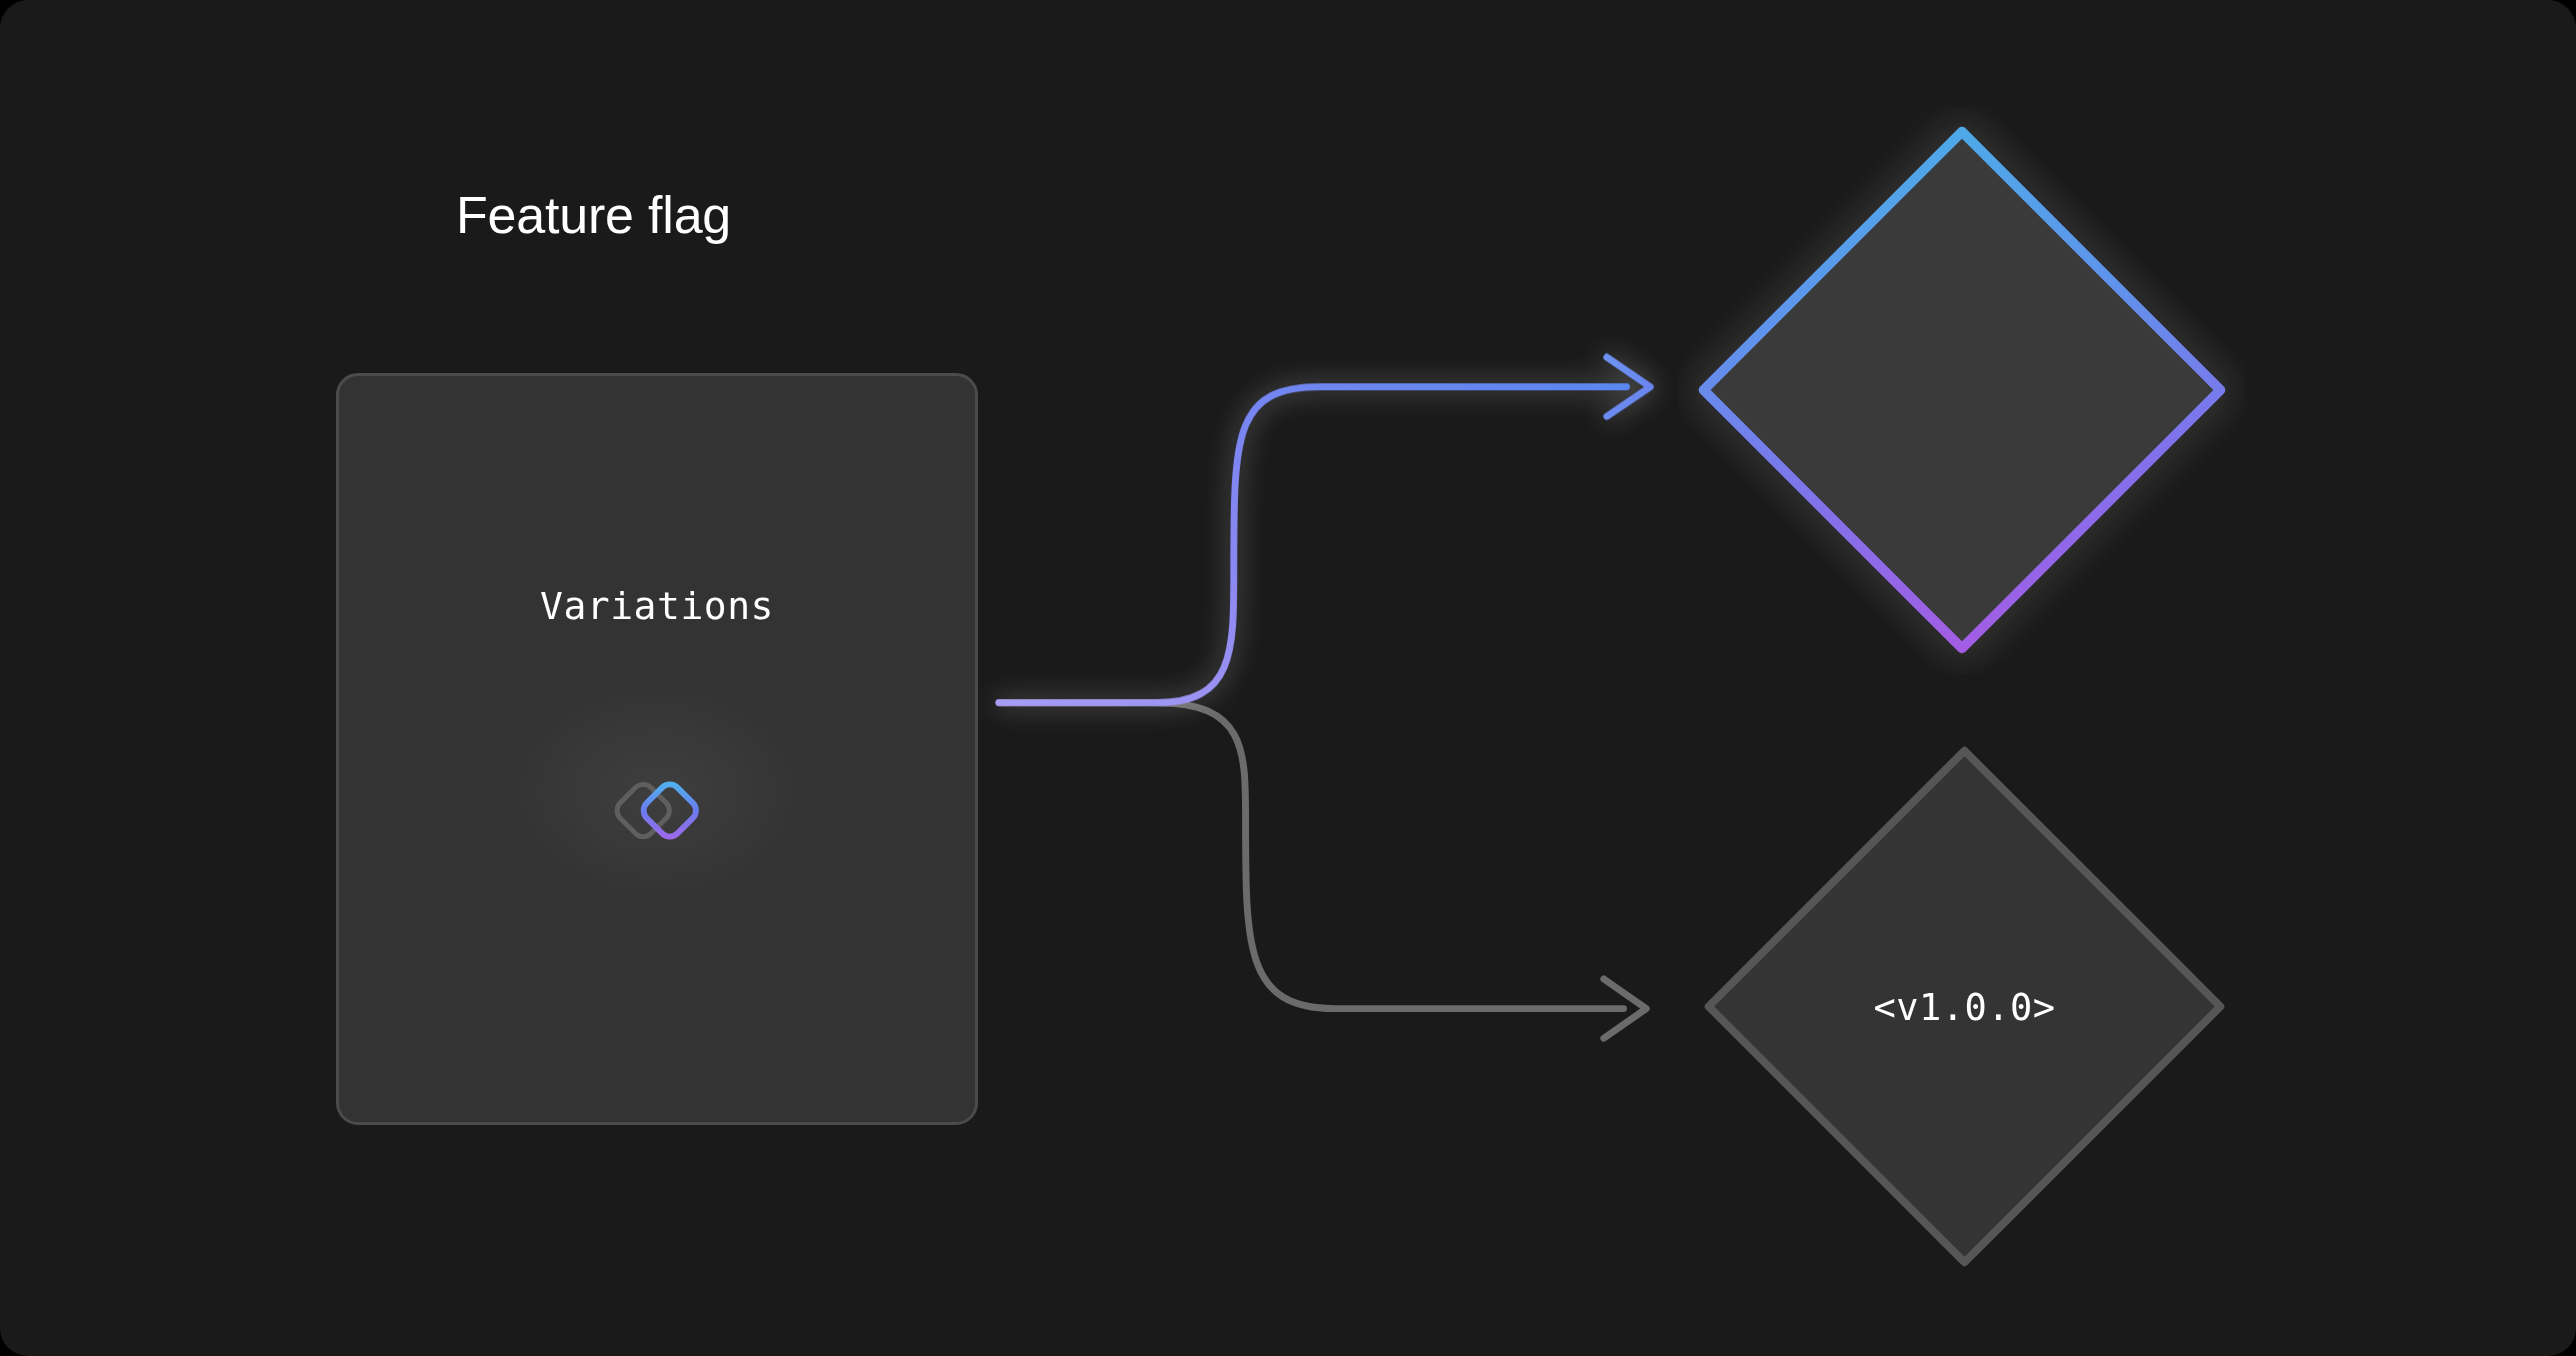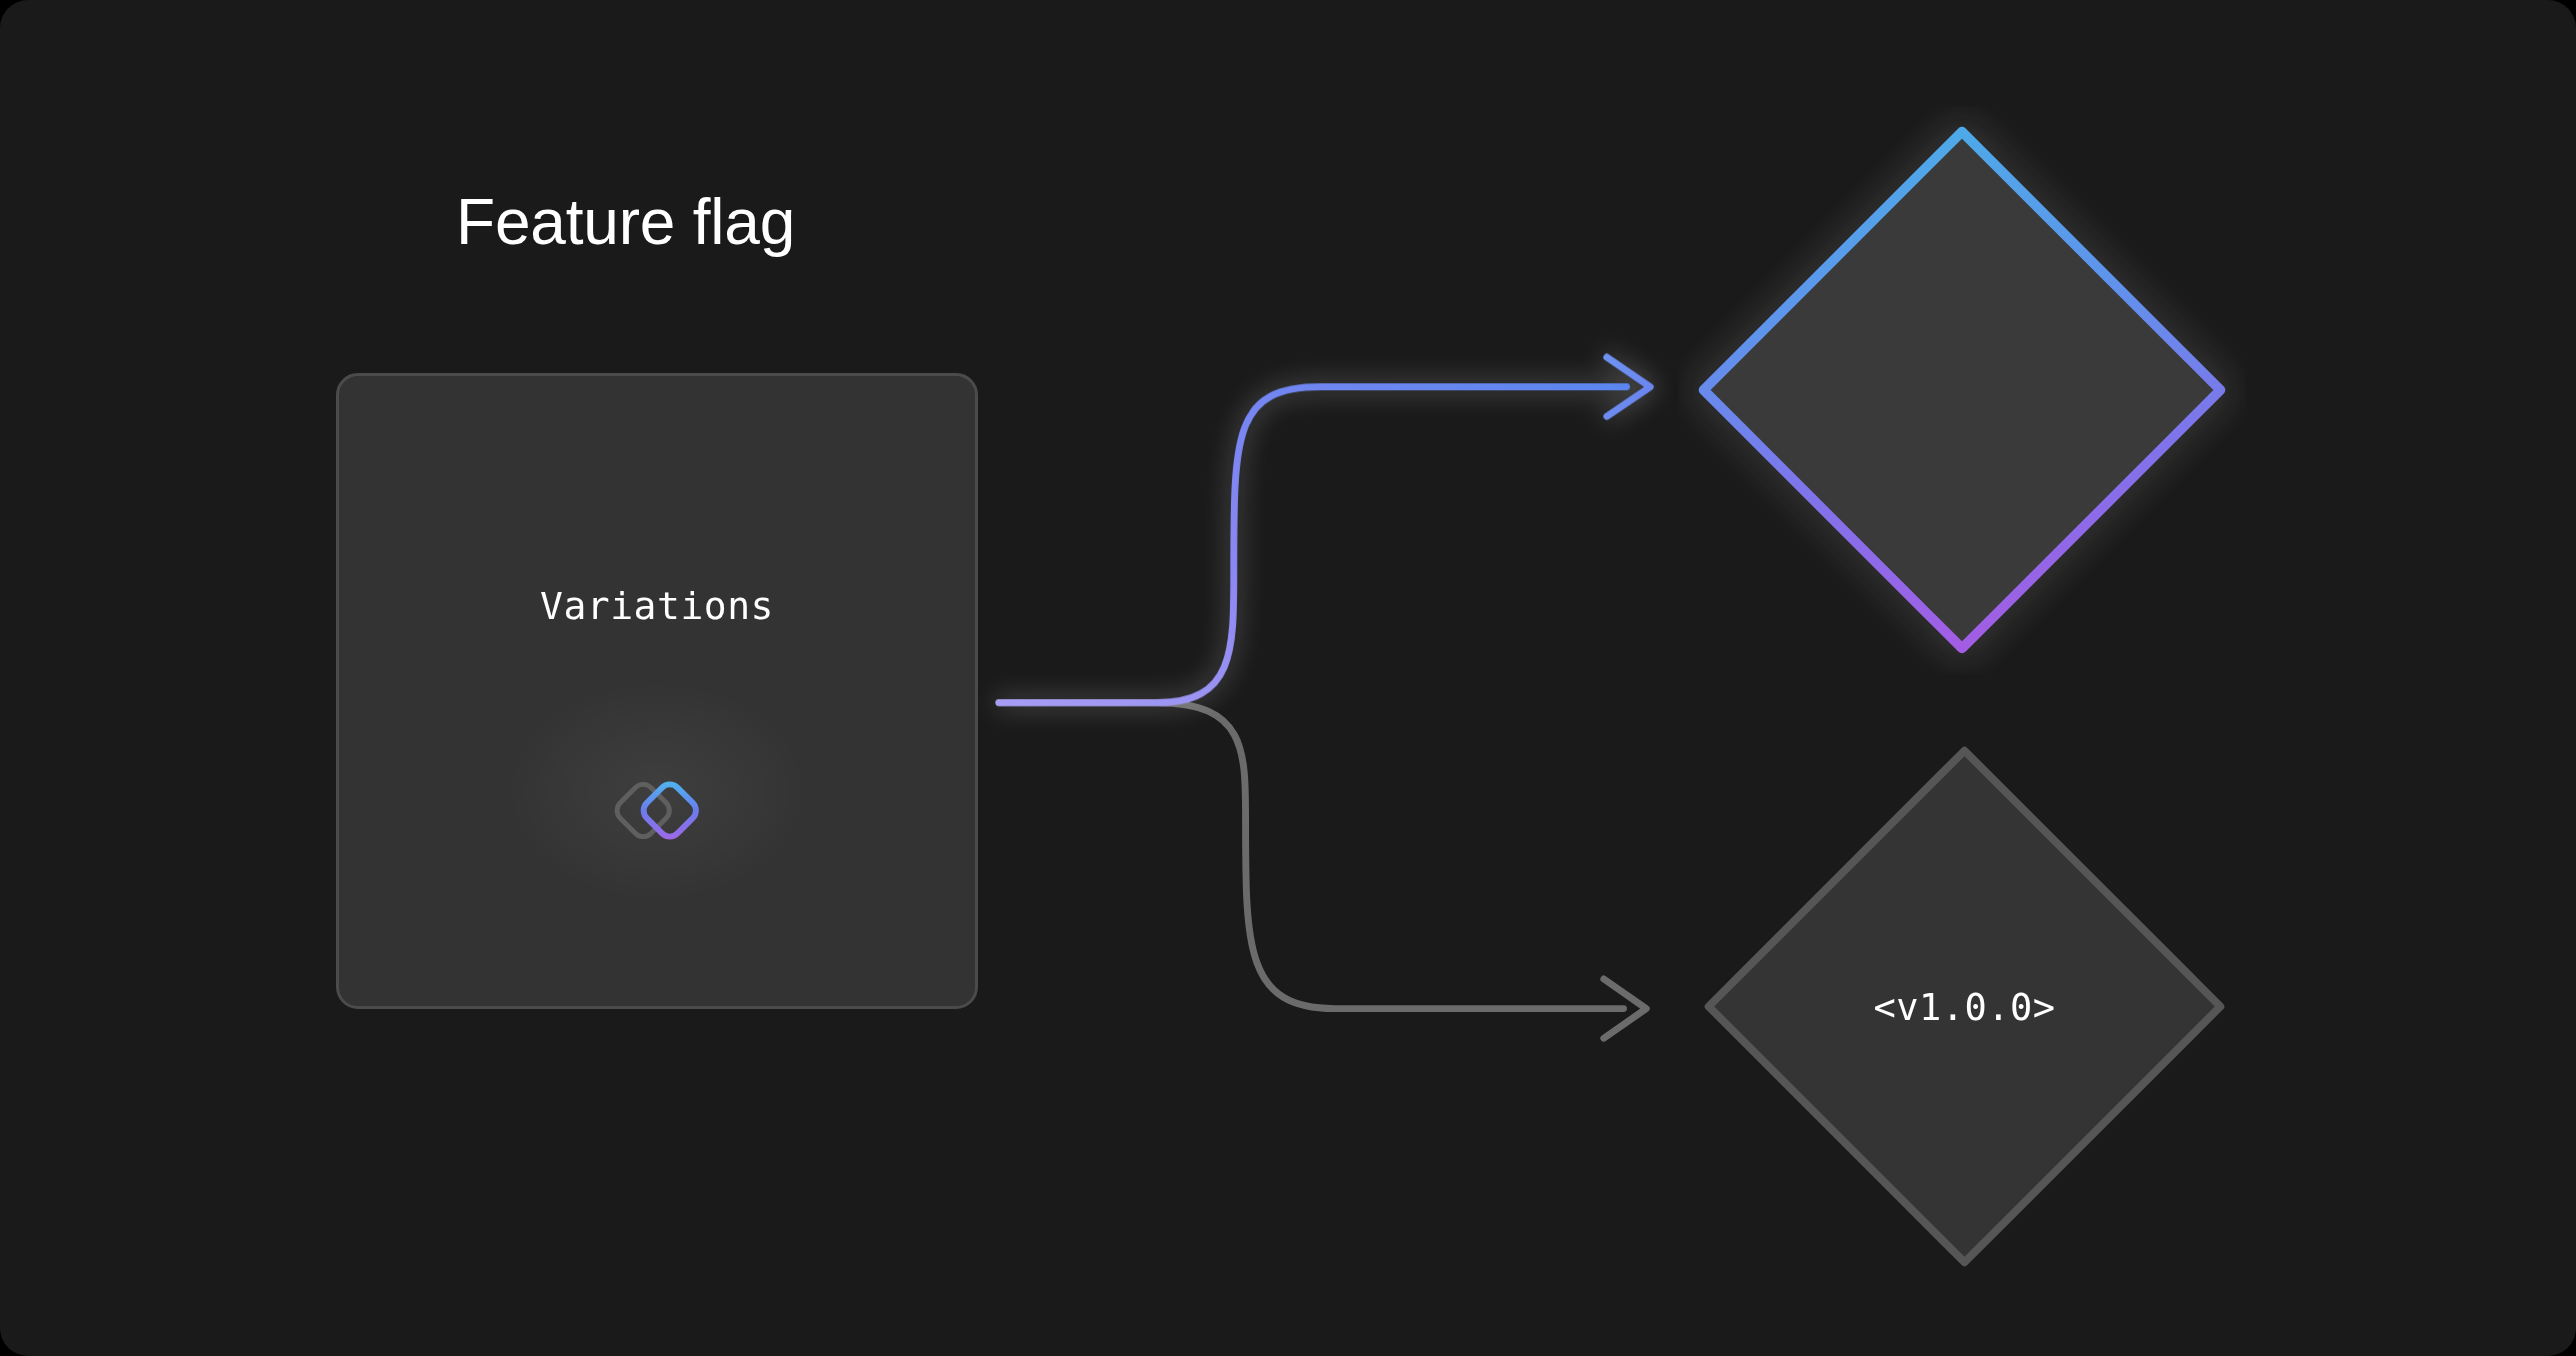--- a/index.html
+++ b/index.html
@@ -20,35 +20,35 @@
     background: #1a1a1a;
     border-radius: 28px;
     overflow: hidden;
   }
 
   
   #page-title {
     position: absolute;
     left: 456px;
     top: 184px;
-    font-size: 64px;
+    font-size: 52px;
     font-weight: 400;
     color: #ffffff;
     letter-spacing: -0.2px;
     white-space: nowrap;
     line-height: 1.2;
   }
 
   
   #variations-card {
     position: absolute;
     left: 336px;
     top: 373px;
     width: 642px;
-    height: 636px;
+    height: 752px;
     box-sizing: border-box;
     background: #333333;
     border: 3px solid #4b4b4b;
     border-radius: 22px;
     display: flex;
     flex-direction: column;
     align-items: center;
     justify-content: center;
     padding-left: 11px;
   }

